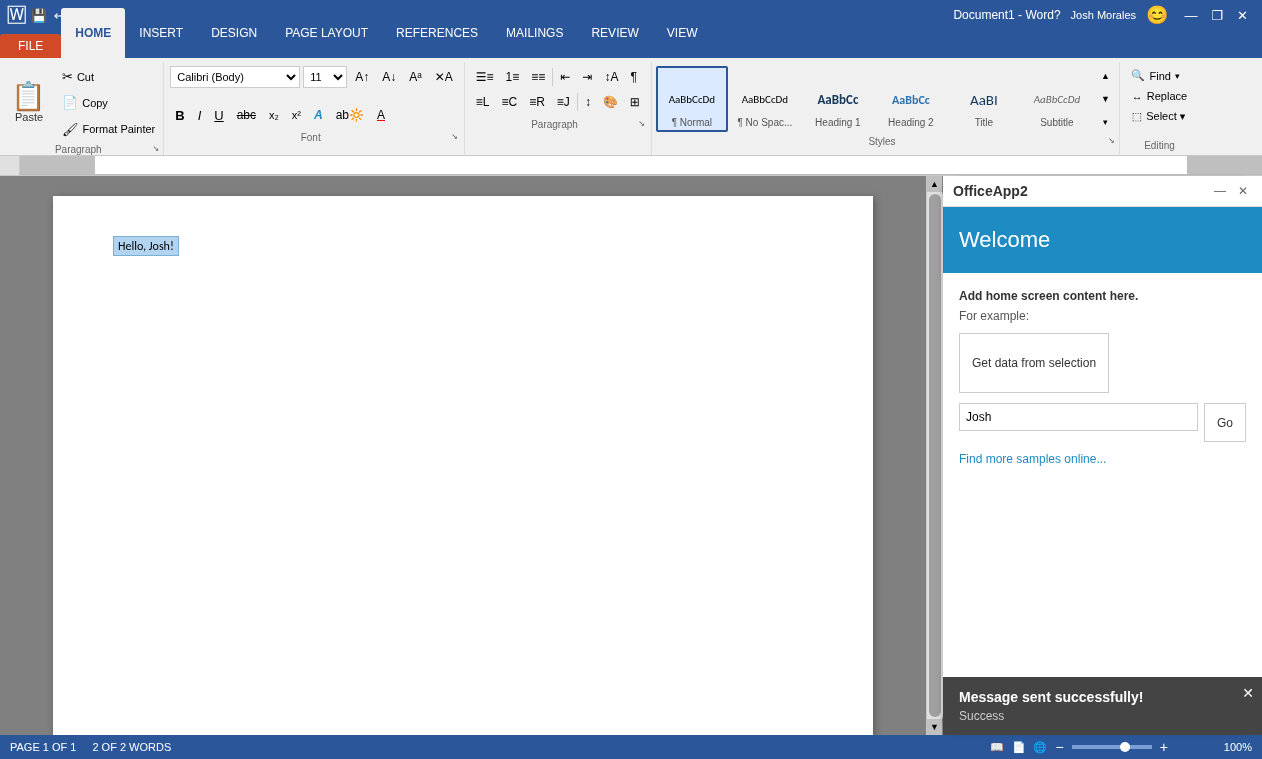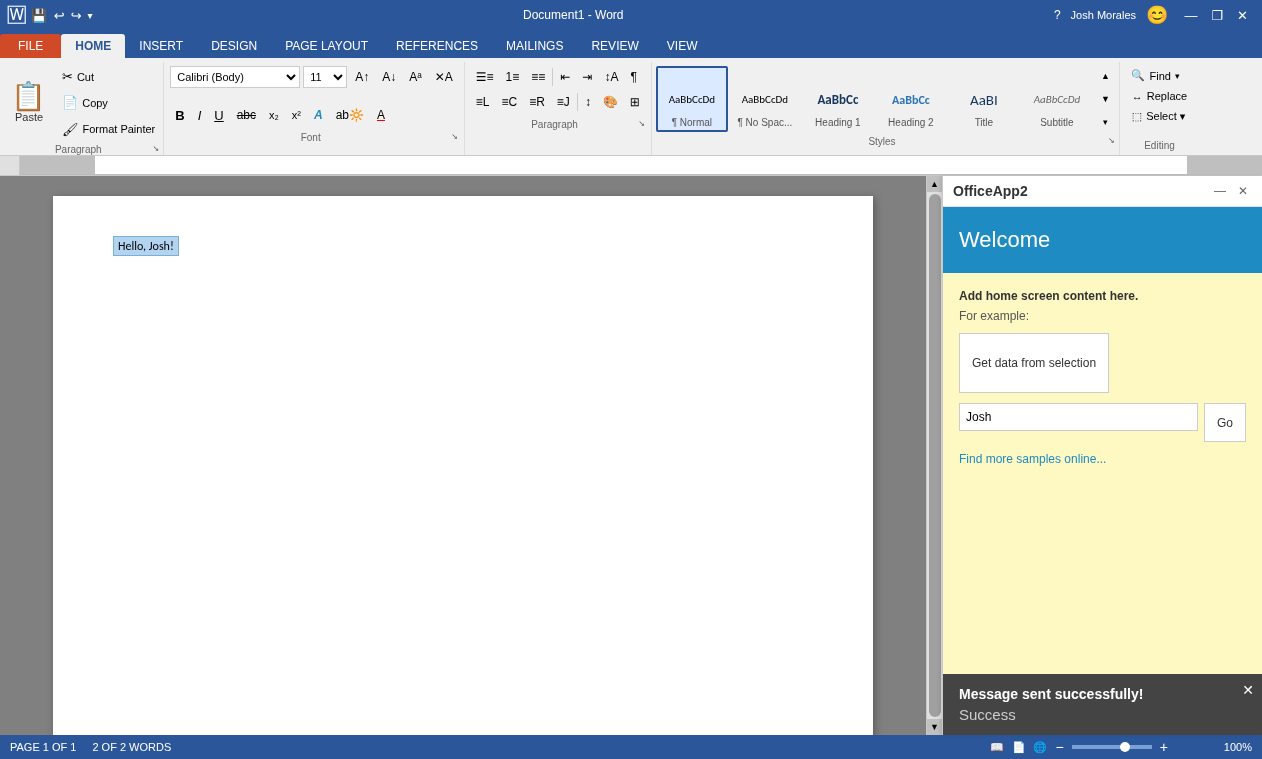--- a/index.html
+++ b/index.html
@@ -9,35 +9,35 @@
     .title-bar {
       background: #2b579a;
       height: 30px;
       display: flex;
       align-items: center;
       justify-content: space-between;
       padding: 0 8px;
       color: white;
     }
     .title-bar-left { display: flex; align-items: center; gap: 6px; }
-    .title-bar-center { flex: 1; text-align: center; font-size: 12px; }
+    .title-bar-center { flex: 1; text-align: right; font-size: 12px; }
     .title-bar-right { display: flex; align-items: center; gap: 10px; font-size: 12px; }
     .title-btn { background: none; border: none; color: white; cursor: pointer; font-size: 13px; padding: 2px 6px; }
     .win-controls { display: flex; gap: 2px; }
 
     
     .ribbon-tabs {
       background: #2b579a;
       display: flex;
       align-items: flex-end;
       padding: 0 0 0 0;
       height: 28px;
     }
     .ribbon-tab {
-      padding: 5px 14px;
+      padding: 18px 14px;
       color: white;
       font-size: 12px;
       cursor: pointer;
       border-top-left-radius: 3px;
       border-top-right-radius: 3px;
     }
     .ribbon-tab.file {
       background: #d04a28;
       padding: 5px 18px;
       font-weight: normal;
@@ -213,25 +213,26 @@
       background: #b3d4f0;
       border: 1px solid #7bafd4;
       padding: 2px 4px;
       font-size: 12px;
       font-family: 'Calibri', sans-serif;
     }
 
     
     .side-panel {
       width: 320px;
-      background: #fef9c3;
+      background: #ffffff;
       border-left: 1px solid #c8c8c8;
       display: flex;
       flex-direction: column;
       box-shadow: -2px 0 4px rgba(0,0,0,0.1);
+      border-radius: 22px;
     }
     .side-panel-header {
       background: white;
       border-bottom: 1px solid #e0e0e0;
       display: flex;
       align-items: center;
       justify-content: space-between;
       padding: 6px 10px;
     }
     .side-panel-title { font-size: 14px; font-weight: bold; color: #333; }
@@ -300,21 +301,21 @@
     }
 
     
     .success-notification {
       background: #444;
       color: white;
       padding: 12px 16px;
       position: relative;
     }
     .success-title { font-size: 14px; font-weight: bold; margin-bottom: 4px; }
-    .success-msg { font-size: 15px; color: #ccc; }
+    .success-msg { font-size: 12px; color: #ccc; }
     .success-close {
       position: absolute;
       top: 8px;
       right: 8px;
       background: none;
       border: none;
       color: white;
       cursor: pointer;
       font-size: 14px;
     }

